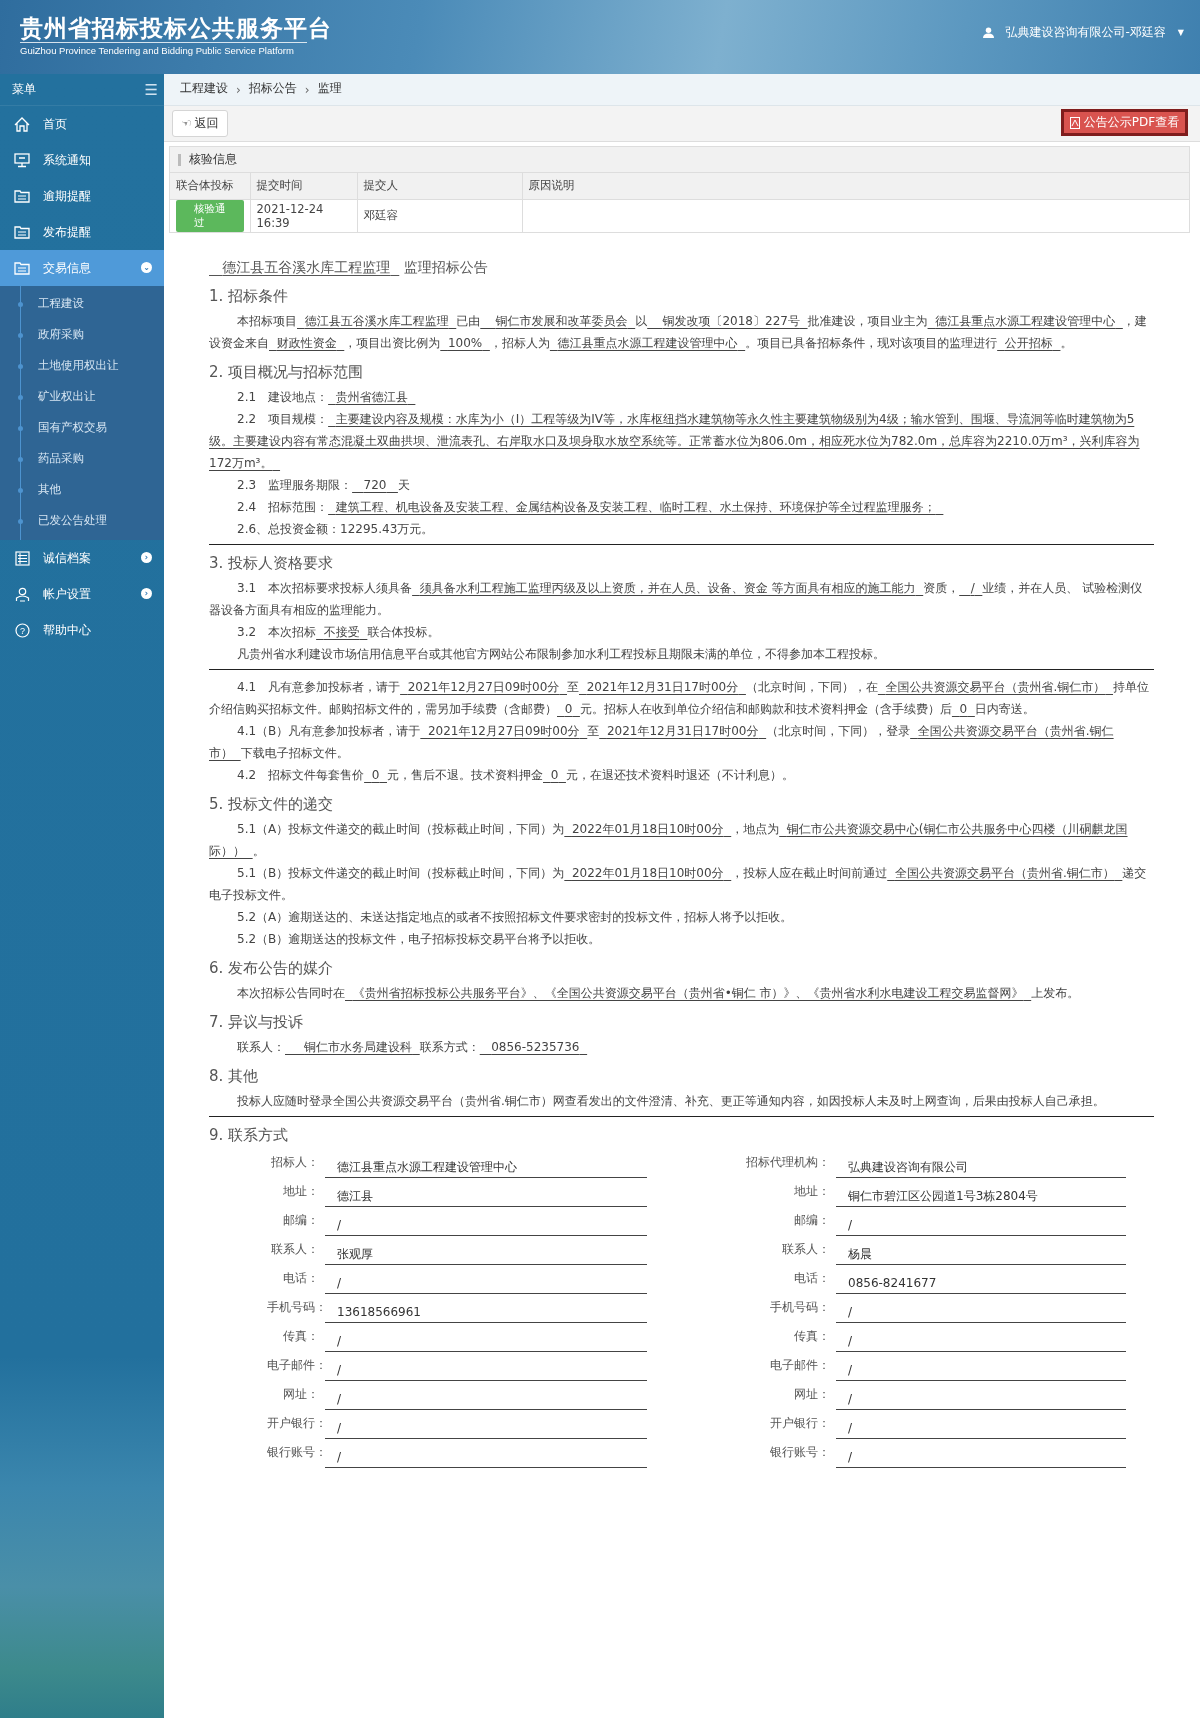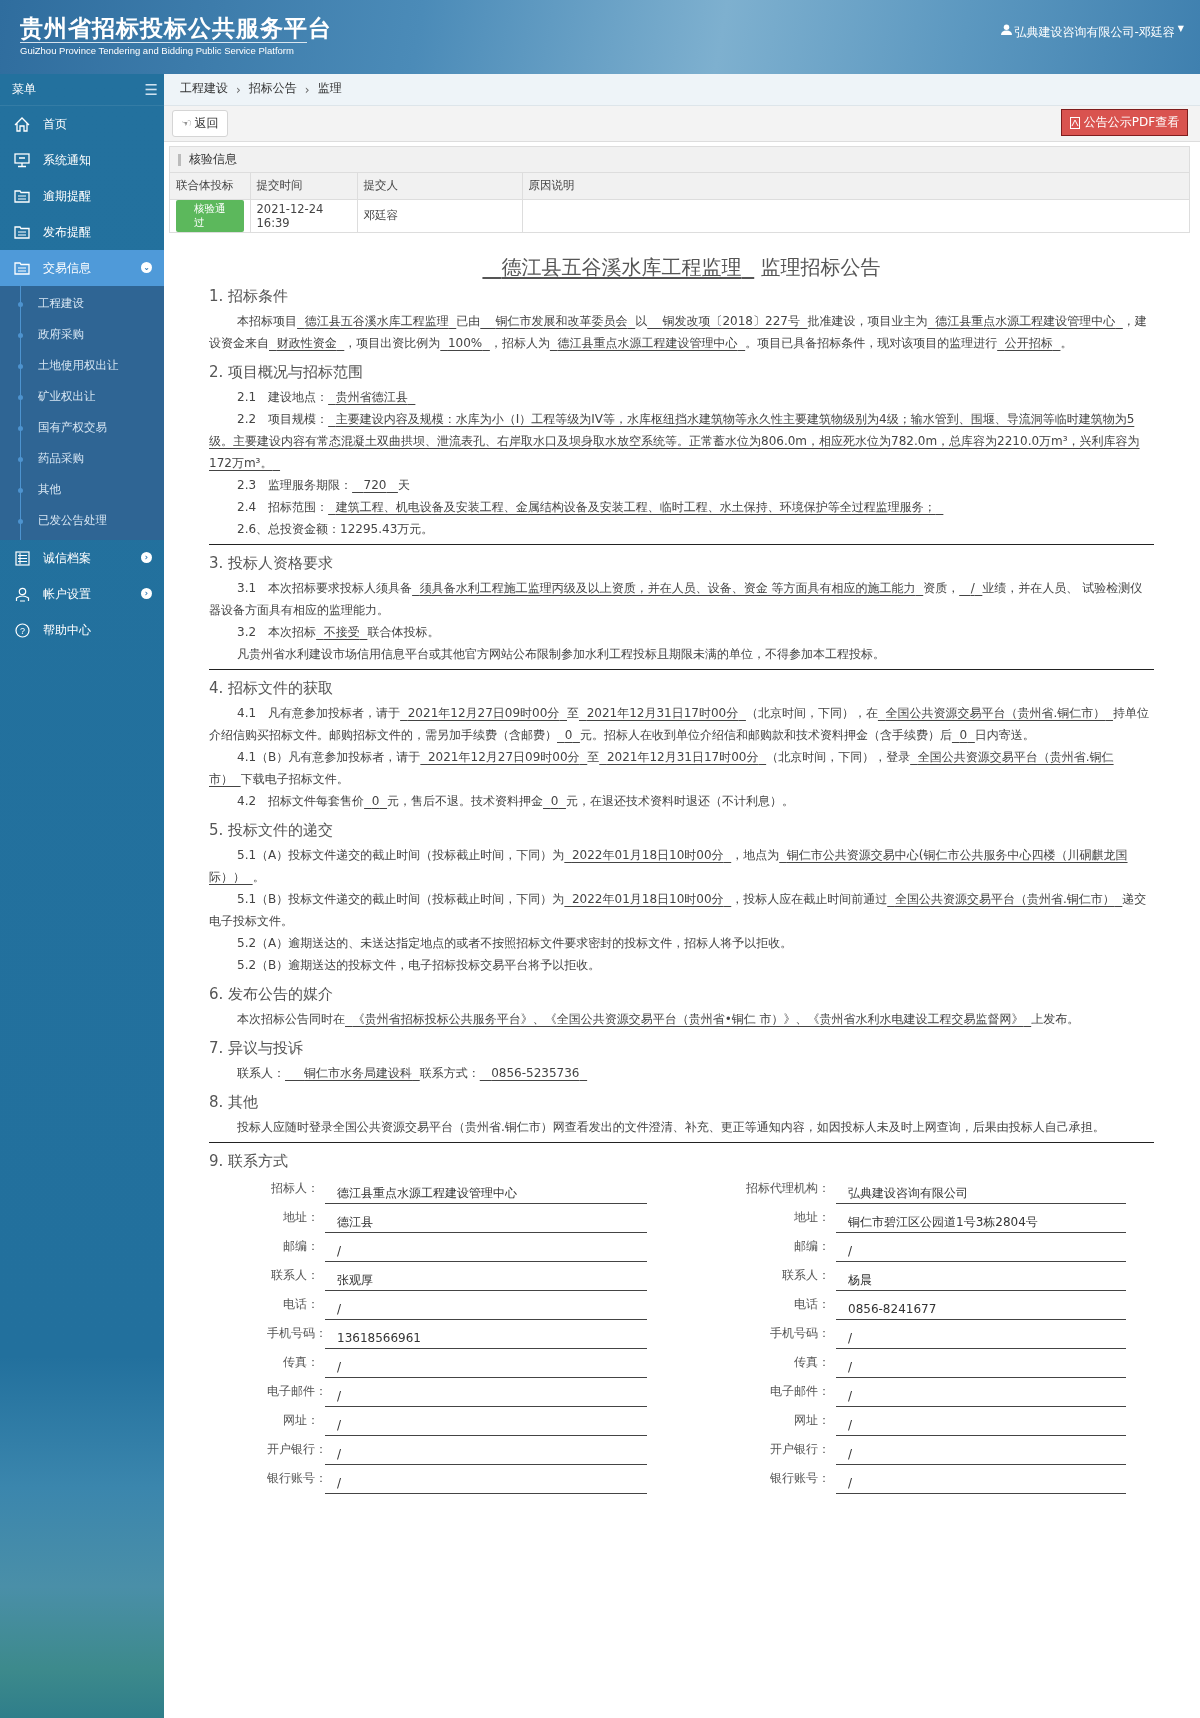--- a/index.html
+++ b/index.html
@@ -1,48 +1,48 @@
 <!DOCTYPE html>
 <html><head>
 <meta charset="utf-8">
 <style>
 *{box-sizing:border-box;margin:0;padding:0}
 body{width:1200px;height:1718px;overflow:hidden;font-family:"DejaVu Sans","Liberation Sans",sans-serif;font-size:12px;color:#444;background:#fff;position:relative}
 .header{position:absolute;left:0;top:0;width:1200px;height:74px;background:linear-gradient(100deg,#2f6d9e 0%,#4b8bb8 35%,#7eb0cf 60%,#5c98c0 80%,#3f80af 100%);box-shadow:0 2px 4px rgba(0,0,0,.35)}
 .logo-cn{position:absolute;left:20px;top:13px;font-size:23px;font-weight:bold;color:#fff;letter-spacing:1px}
 .logo-line{position:absolute;left:20px;top:42px;width:287px;height:1px;background:rgba(255,255,255,.8)}
 .logo-en{position:absolute;left:20px;top:45px;font-size:9.5px;color:#fff;font-family:"Liberation Sans",sans-serif}
-.user{position:absolute;right:16px;top:24px;color:#fff;font-size:12px;display:flex;gap:3px}
+.user{position:absolute;right:16px;top:24px;color:#fff;font-size:12px;display:flex;align-items:center;gap:12px}
 .sidebar{position:absolute;left:0;top:74px;width:172px;height:1644px;background:linear-gradient(180deg,#23719e 0%,#22709d 78%,#3b86ad 86%,#4a8fa8 92%,#3d8a8c 97%,#2f7e8a 100%)}
 .menu-head{height:32px;display:flex;align-items:center;justify-content:space-between;padding:0 14px 0 12px;color:#fff;font-size:12px;border-bottom:1px solid rgba(255,255,255,.08)}
 .nav-item{height:36px;display:flex;align-items:center;padding-left:13px;color:#fff;font-size:12px;position:relative}
 .nav-item .ic{width:18px;height:16px;margin-right:12px;display:inline-flex;align-items:center;justify-content:center}
 .nav-item.active{background:#4f9ad9}
 .nav-item .chev{position:absolute;right:20px;top:12px;width:11px;height:11px;border-radius:50%;background:#fff;color:#2e78b5;font-size:8px;line-height:11px;text-align:center;font-weight:bold}
 .sub{background:#2f6594;position:relative;padding:2px 0 4px}
 .sub .line{position:absolute;left:20px;top:0;bottom:0;width:1px;background:#4d93cf}
 .sub-item{height:31px;display:flex;align-items:center;padding-left:38px;color:#d7e6f3;font-size:11.5px;position:relative}
 .sub-item::before{content:"";position:absolute;left:18px;top:14px;width:5px;height:5px;border-radius:50%;background:#4d93cf}
 .crumbbar{position:absolute;left:164px;top:74px;width:1036px;height:32px;background:#eef4f8;border-bottom:1px solid #dde5ea;display:flex;align-items:center;padding-left:16px;font-size:12px;color:#333}
 .crumb{position:relative;padding-bottom:2px}
 .crumb::after{content:"";position:absolute;left:0;right:0;bottom:-10px;height:3px;background:#2e6fa3}
 .sep{margin:0 8px;color:#666}
 .content{position:absolute;left:164px;top:106px;width:1036px;height:1612px;background:#fff}
 .toolbar{height:36px;background:#f3f3f3;border-bottom:1px solid #ddd;position:relative}
 .btn-back{position:absolute;left:8px;top:4px;width:56px;height:27px;background:#fff;border:1px solid #d5d5d5;border-radius:3px;display:flex;align-items:center;justify-content:center;font-size:12px;color:#333;gap:3px}
-.btn-pdf{position:absolute;right:12px;top:3px;width:127px;height:27px;background:#d9534f;border:1px solid #7f1d1d;color:#fff;font-size:12px;display:flex;align-items:center;justify-content:center;gap:4px}
+.btn-pdf{position:absolute;right:12px;top:3px;width:127px;height:27px;background:#d9534f;border:3px solid #7f1d1d;color:#fff;font-size:12px;display:flex;align-items:center;justify-content:center;gap:4px}
 .panel{margin:4px 10px 0 5px;border:1px solid #ddd;background:#fff}
 .panel-title{height:26px;background:#f1f1f1;border-bottom:1px solid #ddd;display:flex;align-items:center;padding-left:8px;font-size:12px;color:#333}
 .panel-title .bar{width:3px;height:12px;background:#bbb;margin-right:8px}
 table.verify{width:100%;border-collapse:collapse;font-size:11.5px}
 table.verify th{background:#f1f1f1;font-weight:normal;text-align:left;padding:0 6px;height:26px;border-right:1px solid #ddd;border-bottom:1px solid #ddd;color:#444}
 table.verify td{height:27px;padding:0 6px;border-right:1px solid #ddd;color:#444}
 .badge{display:inline-block;background:#5cb85c;color:#fff;font-size:10.5px;padding:2px 18px;border-radius:2px}
 .doc{position:absolute;left:45px;top:150px;width:945px;font-size:12px;color:#333;line-height:22px}
-.doc-title{text-align:center;font-size:20px;color:#555;}
+.doc-title{font-size:14px;color:#555;}
 .u{text-decoration:underline;text-underline-offset:3px}
 .h2{font-size:15px;color:#555;margin:6px 0 2px;line-height:24px}
 .p{text-indent:28px;font-size:12px;color:#444}
 .hr{height:1px;background:#222;margin:4px 0 6px}
 .contact{display:flex;justify-content:space-between;padding:0 28px 0 58px}
 .col{width:380px}
 .crow{display:flex;align-items:flex-end;height:29px}
 .clabel{width:58px;text-align:right;color:#555;font-size:12px;padding-right:6px;padding-bottom:5px;white-space:nowrap}
 .col.right .clabel{width:90px}
 .cval{flex:1;border-bottom:1.5px solid #444;height:24px;padding-left:12px;padding-top:2px;font-size:12px;color:#333}
@@ -218,21 +218,20 @@
     <div class="p"><span>2.4　招标范围：</span><span class="u">&nbsp;&nbsp;<span>建筑工程、机电设备及安装工程、金属结构设备及安装工程、临时工程、水土保持、环境保护等全过程监理服务；</span>&nbsp;&nbsp;</span></div>
     <div class="p">2.6、总投资金额：12295.43万元。</div>
     <div class="hr"></div>
 
     <div class="h2">3. 投标人资格要求</div>
     <div class="p"><span>3.1　本次招标要求投标人须具备</span><span class="u">&nbsp;&nbsp;<span>须具备水利工程施工监理丙级及以上资质，并在人员、设备、资金 等方面具有相应的施工能力</span>&nbsp;&nbsp;</span><span>资质，</span><span class="u">&nbsp;&nbsp;&nbsp;<span>/</span>&nbsp;&nbsp;</span><span>业绩，并在人员、 试验检测仪器设备方面具有相应的监理能力。</span></div>
     <div class="p"><span>3.2　本次招标</span><span class="u">&nbsp;&nbsp;<span>不接受</span>&nbsp;&nbsp;</span><span>联合体投标。</span></div>
     <div class="p">凡贵州省水利建设市场信用信息平台或其他官方网站公布限制参加水利工程投标且期限未满的单位，不得参加本工程投标。</div>
     <div class="hr"></div>
 
-    <div class="h2">4. 招标文件的获取</div>
     <div class="p"><span>4.1　凡有意参加投标者，请于</span><span class="u">&nbsp;&nbsp;<span>2021年12月27日09时00分</span>&nbsp;&nbsp;</span><span>至</span><span class="u">&nbsp;&nbsp;<span>2021年12月31日17时00分</span>&nbsp;&nbsp;</span><span>（北京时间，下同），在</span><span class="u">&nbsp;&nbsp;<span>全国公共资源交易平台（贵州省.铜仁市）</span>&nbsp;&nbsp;</span><span>持单位介绍信购买招标文件。邮购招标文件的，需另加手续费（含邮费）</span><span class="u">&nbsp;&nbsp;<span>0</span>&nbsp;&nbsp;</span><span>元。招标人在收到单位介绍信和邮购款和技术资料押金（含手续费）后</span><span class="u">&nbsp;&nbsp;<span>0</span>&nbsp;&nbsp;</span><span>日内寄送。</span></div>
     <div class="p"><span>4.1（B）凡有意参加投标者，请于</span><span class="u">&nbsp;&nbsp;<span>2021年12月27日09时00分</span>&nbsp;&nbsp;</span><span>至</span><span class="u">&nbsp;&nbsp;<span>2021年12月31日17时00分</span>&nbsp;&nbsp;</span><span>（北京时间，下同），登录</span><span class="u">&nbsp;&nbsp;<span>全国公共资源交易平台（贵州省.铜仁市）</span>&nbsp;&nbsp;</span><span>下载电子招标文件。</span></div>
     <div class="p"><span>4.2　招标文件每套售价</span><span class="u">&nbsp;&nbsp;<span>0</span>&nbsp;&nbsp;</span><span>元，售后不退。技术资料押金</span><span class="u">&nbsp;&nbsp;<span>0</span>&nbsp;&nbsp;</span><span>元，在退还技术资料时退还（不计利息）。</span></div>
 
     <div class="h2">5. 投标文件的递交</div>
     <div class="p"><span>5.1（A）投标文件递交的截止时间（投标截止时间，下同）为</span><span class="u">&nbsp;&nbsp;<span>2022年01月18日10时00分</span>&nbsp;&nbsp;</span><span>，地点为</span><span class="u">&nbsp;&nbsp;<span>铜仁市公共资源交易中心(铜仁市公共服务中心四楼（川硐麒龙国际））</span>&nbsp;&nbsp;</span><span>。</span></div>
     <div class="p"><span>5.1（B）投标文件递交的截止时间（投标截止时间，下同）为</span><span class="u">&nbsp;&nbsp;<span>2022年01月18日10时00分</span>&nbsp;&nbsp;</span><span>，投标人应在截止时间前通过</span><span class="u">&nbsp;&nbsp;<span>全国公共资源交易平台（贵州省.铜仁市）</span>&nbsp;&nbsp;</span><span>递交电子投标文件。</span></div>
     <div class="p">5.2（A）逾期送达的、未送达指定地点的或者不按照招标文件要求密封的投标文件，招标人将予以拒收。</div>
     <div class="p">5.2（B）逾期送达的投标文件，电子招标投标交易平台将予以拒收。</div>
 

